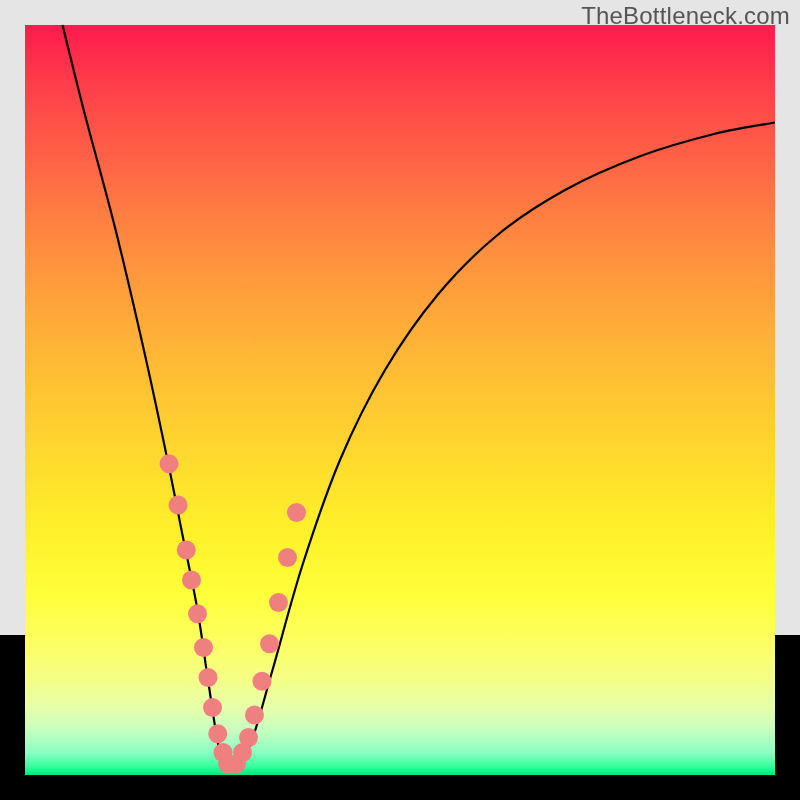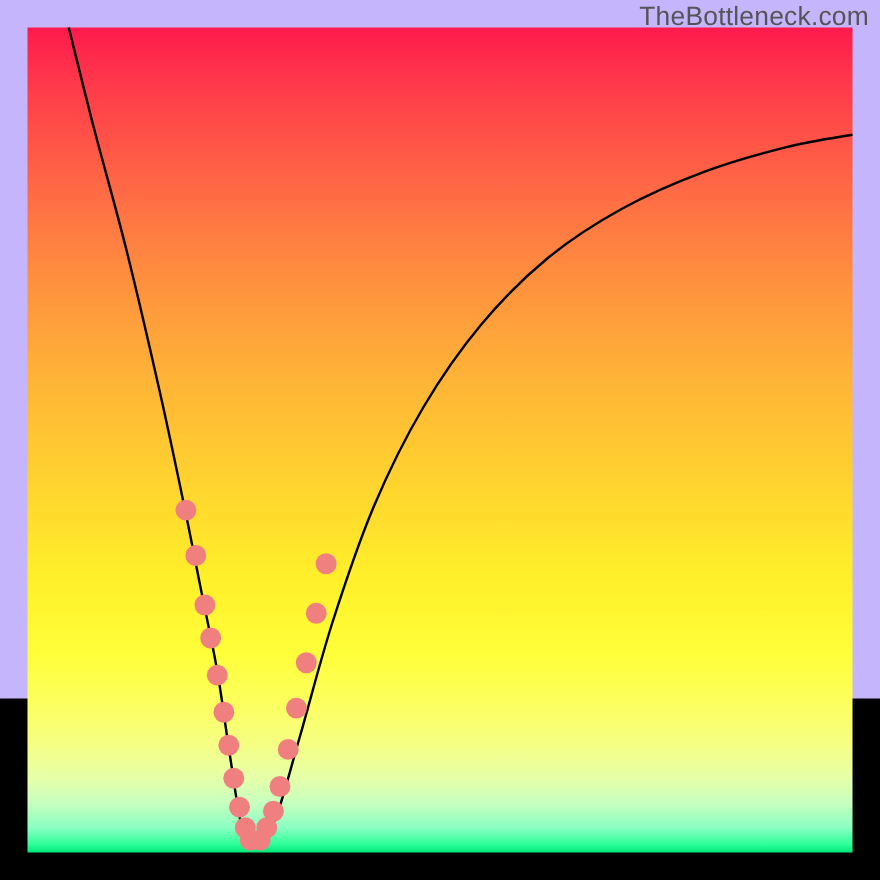--- a/index.html
+++ b/index.html
@@ -10,21 +10,21 @@
     overflow: hidden;
     background: #000;
     font-family: Arial, Helvetica, sans-serif;
   }
   .frame {
     position: absolute;
     top: 0;
     left: 0;
     width: 800px;
     height: 635px;
-    background: #c4b5fd;
+    background: #e5e5e5;
   }
   .plot {
     position: absolute;
     top: 25px;
     left: 25px;
     width: 750px;
     height: 750px;
     background: linear-gradient(
       to bottom,
       #ff1a4d 0%,

